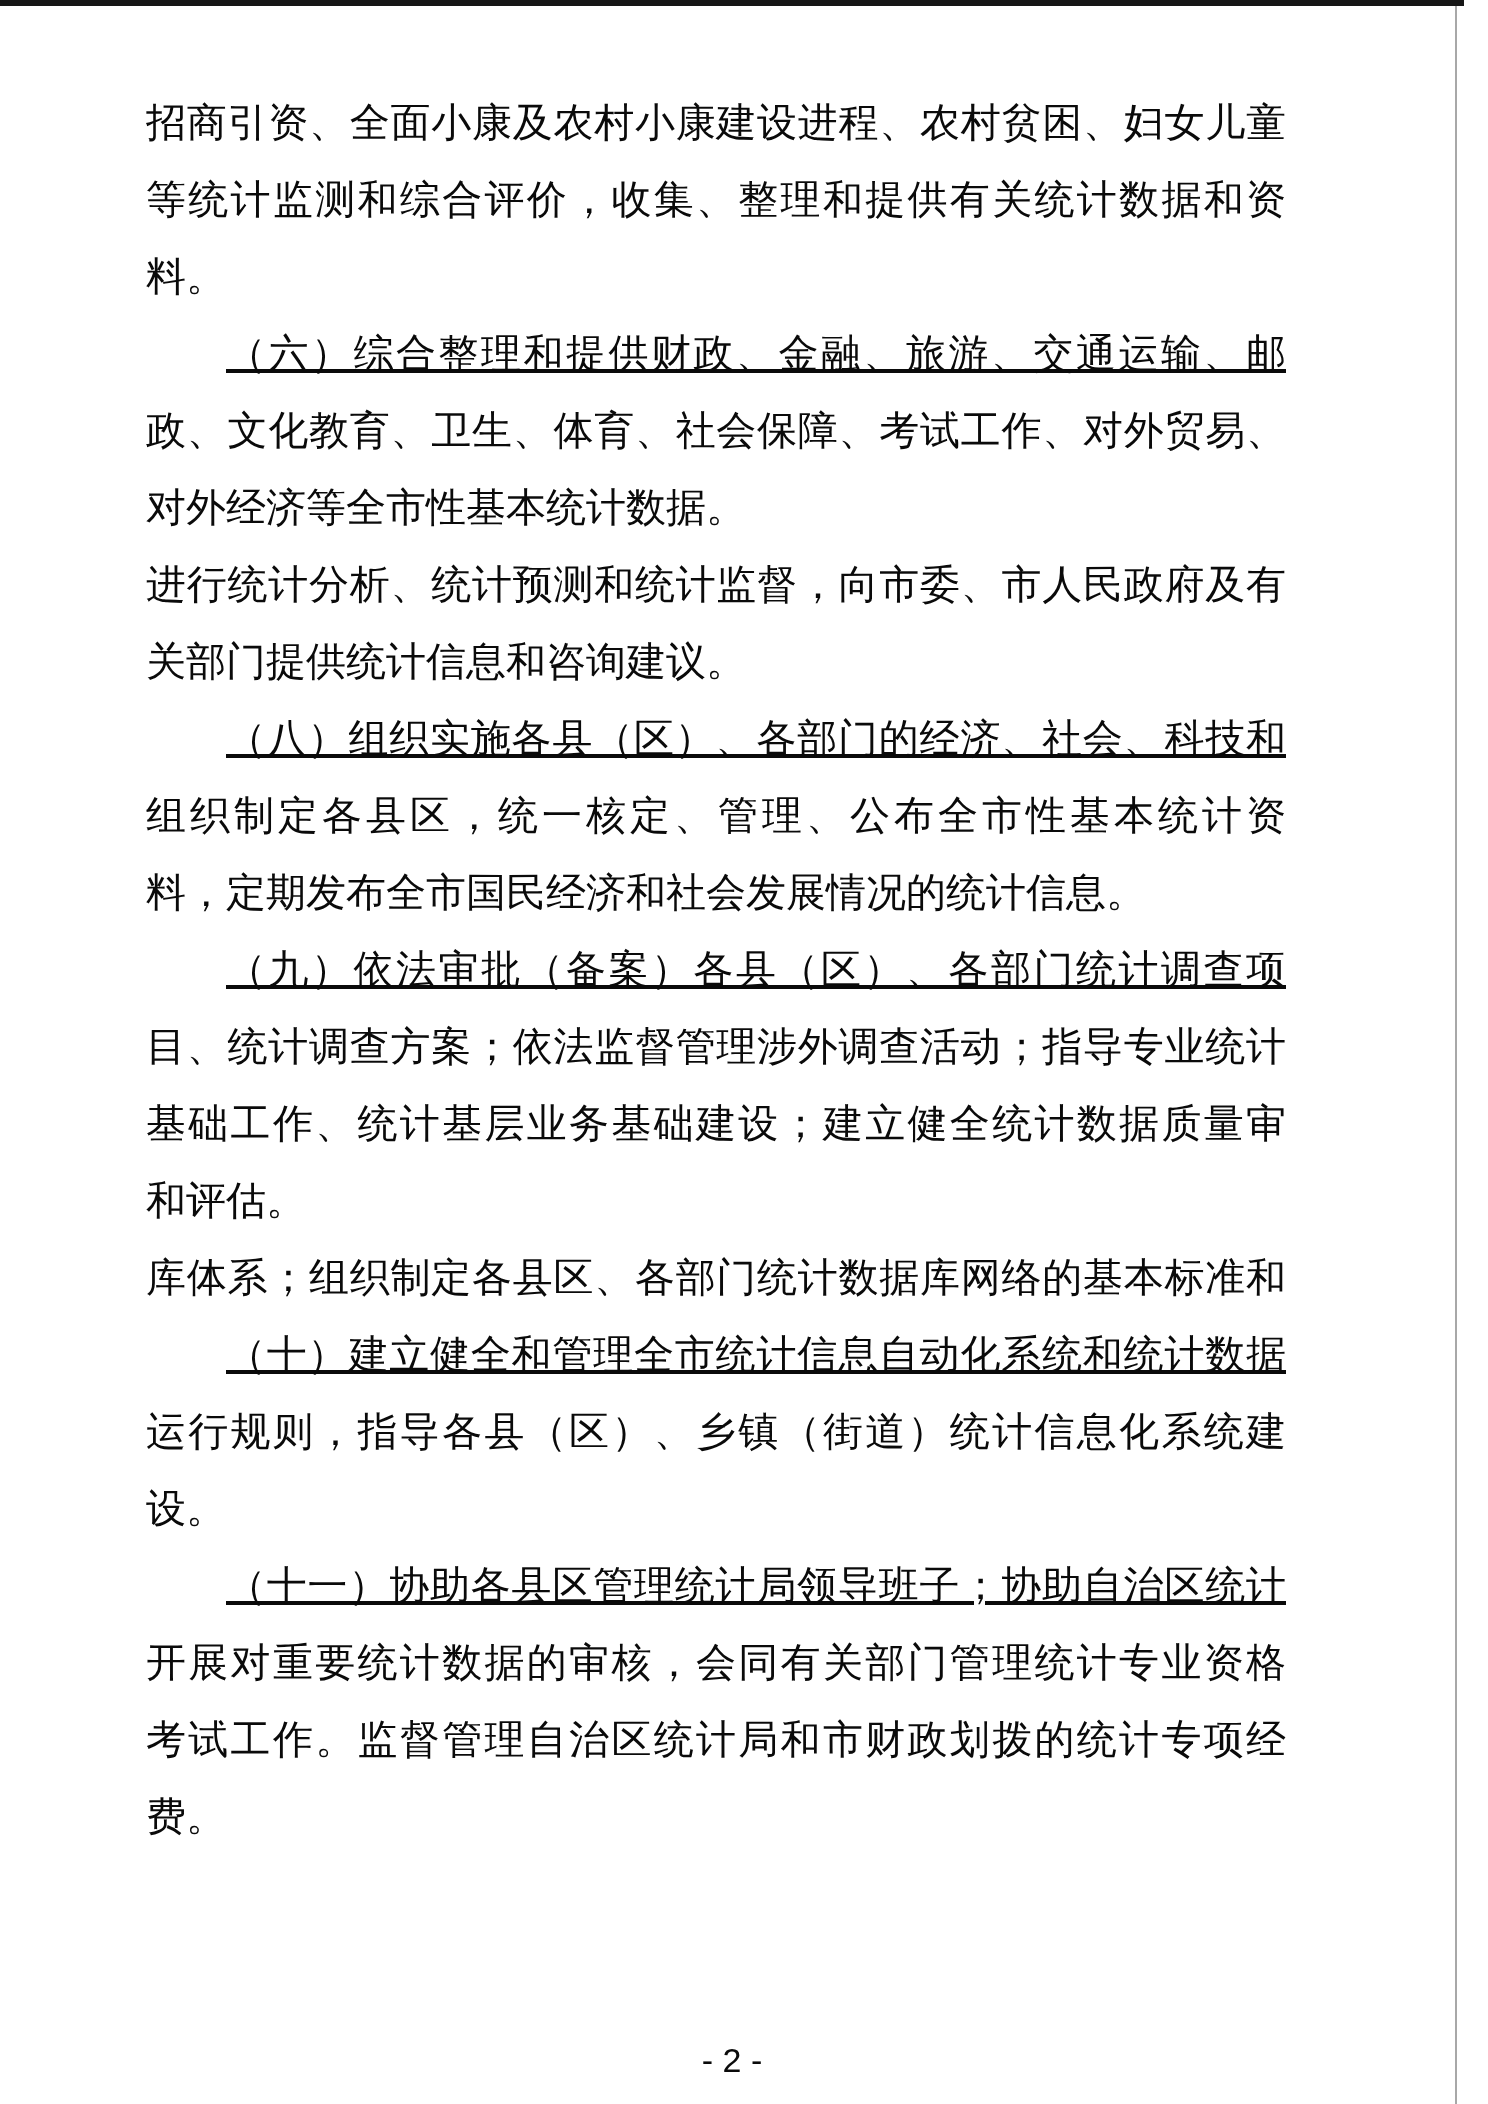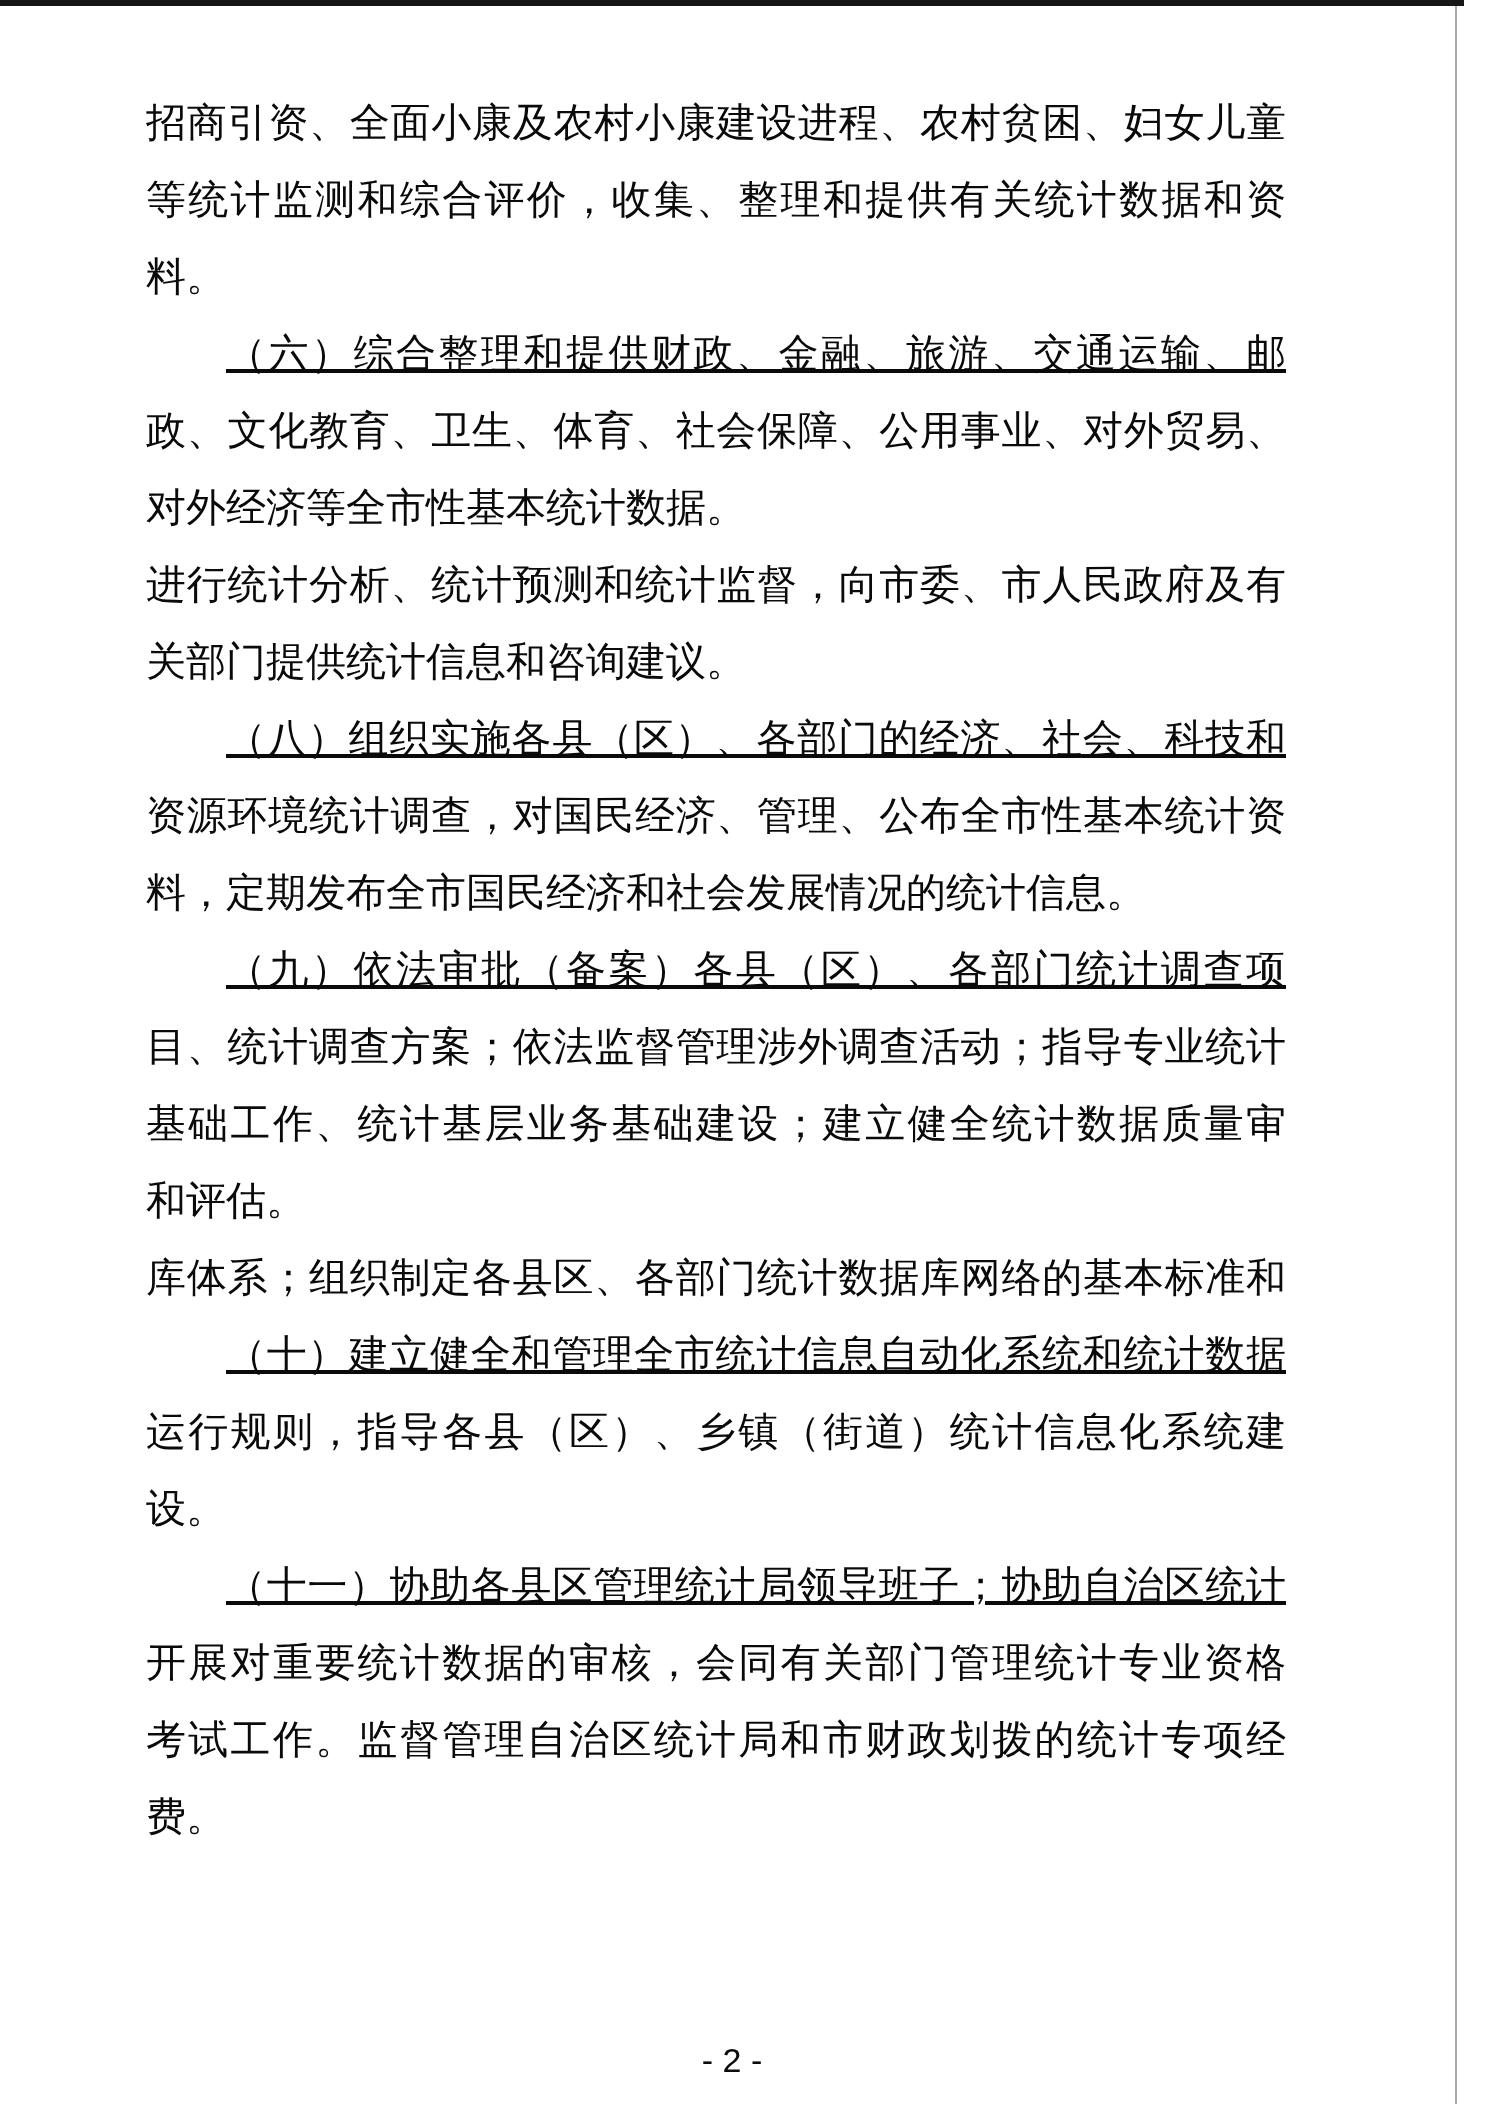--- a/index.html
+++ b/index.html
@@ -77,32 +77,32 @@
   <div class="body-text">
 
     <div class="paragraph">
       <div class="tline">招商引资、全面小康及农村小康建设进程、农村贫困、妇女儿童</div>
       <div class="tline">等统计监测和综合评价，收集、整理和提供有关统计数据和资</div>
       <div class="tline plast">料。</div>
     </div>
 
     <div class="paragraph">
       <div class="tline indent">（六）综合整理和提供财政、金融、旅游、交通运输、邮</div>
-      <div class="tline">政、文化教育、卫生、体育、社会保障、公用事业、对外贸易、</div>
+      <div class="tline">政、文化教育、卫生、体育、社会保障、考试工作、对外贸易、</div>
       <div class="tline plast">对外经济等全市性基本统计数据。</div>
     </div>
 
     <div class="paragraph">
       <div class="tline">进行统计分析、统计预测和统计监督，向市委、市人民政府及有</div>
       <div class="tline plast">关部门提供统计信息和咨询建议。</div>
     </div>
 
     <div class="paragraph">
       <div class="tline indent">（八）组织实施各县（区）、各部门的经济、社会、科技和</div>
-      <div class="tline">资源环境统计调查，对国民经济、管理、公布全市性基本统计资</div>
+      <div class="tline">组织制定各县区，统一核定、管理、公布全市性基本统计资</div>
       <div class="tline plast">料，定期发布全市国民经济和社会发展情况的统计信息。</div>
     </div>
 
     <div class="paragraph">
       <div class="tline indent">（九）依法审批（备案）各县（区）、各部门统计调查项</div>
       <div class="tline">目、统计调查方案；依法监督管理涉外调查活动；指导专业统计</div>
       <div class="tline">基础工作、统计基层业务基础建设；建立健全统计数据质量审</div>
       <div class="tline plast">和评估。</div>
     </div>
 

